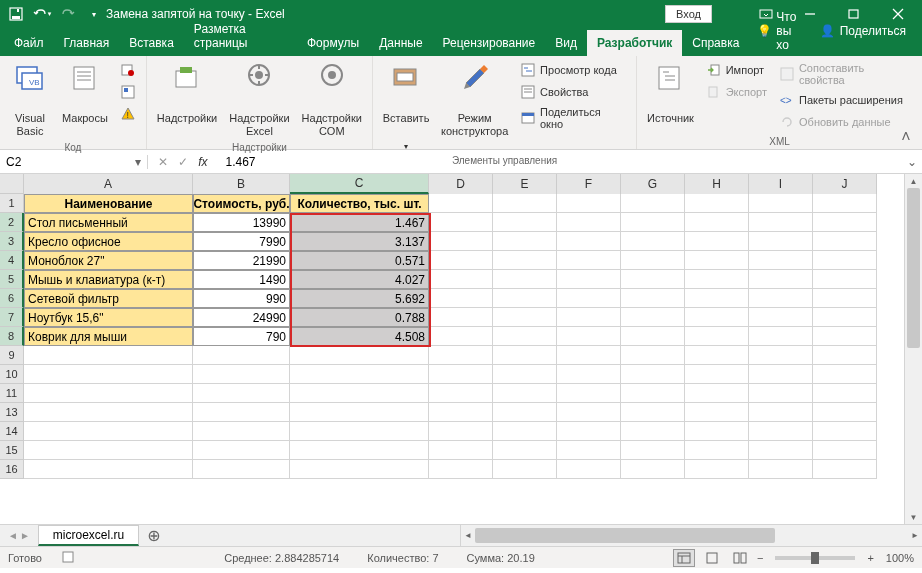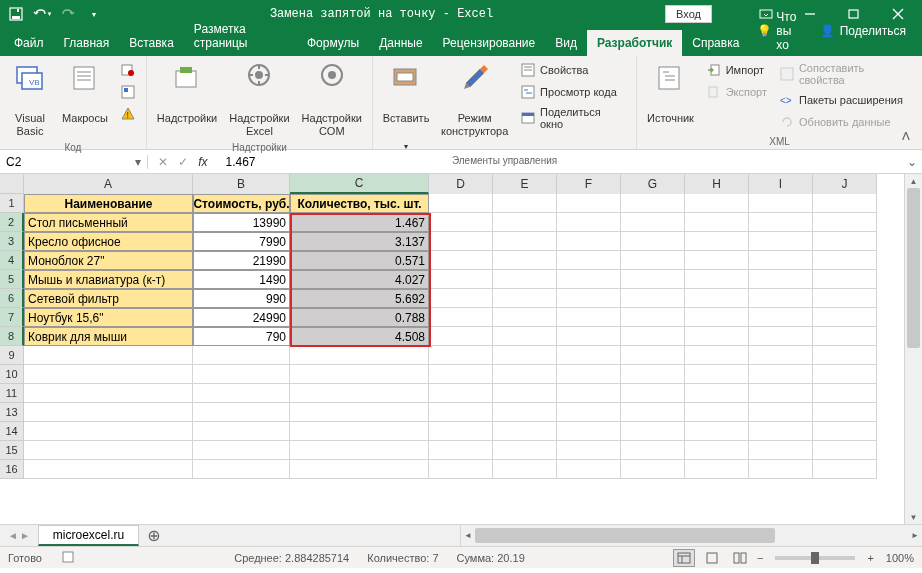--- a/index.html
+++ b/index.html
@@ -1,21 +1,21 @@
 <!DOCTYPE html>
 <html><head>
 <meta charset="utf-8">
 <style>
 * { margin: 0; padding: 0; box-sizing: border-box; font-family: 'Segoe UI', Tahoma, sans-serif; }
 body { background: #fff; width: 922px; height: 573px; overflow: hidden; }
 
 .titlebar { background: #0f7c41; height: 28px; display: flex; align-items: center; color: #fff; font-size: 12px; padding: 0 4px; }
 .titlebar .qat { display: flex; align-items: center; gap: 2px; }
 .titlebar .qat-btn { width: 24px; height: 24px; display: flex; align-items: center; justify-content: center; cursor: pointer; }
-.titlebar .title { flex: 1; text-align: center; font-family: Liberation Mono, monospace; }
+.titlebar .title { flex: 1; text-align: left; }
 .titlebar .win-btns { display: flex; align-items: center; gap: 4px; padding-left: 8px; }
 .titlebar .login-btn { background: #fff; color: #333; padding: 2px 10px; font-size: 11px; border: 1px solid #ccc; margin-right: 30px; cursor: pointer; }
 .titlebar .win-btn { width: 40px; height: 28px; display: flex; align-items: center; justify-content: center; cursor: pointer; }
 
 .tabs { background: #0f7c41; height: 28px; display: flex; align-items: flex-end; color: #fff; font-size: 12px; padding-left: 4px; }
 .tab { padding: 6px 10px; cursor: pointer; }
 .tab.file { background: transparent; }
 .tab.active { background: #f3f2f1; color: #0f7c41; font-weight: bold; }
 .tabs-right { margin-left: auto; display: flex; align-items: center; gap: 2px; padding-right: 8px; }
 .tabs-right .help-btn { padding: 4px 8px; display: flex; align-items: center; gap: 4px; cursor: pointer; font-size: 12px; }
@@ -65,21 +65,21 @@
 .sheet-nav { display: flex; gap: 2px; padding: 0 8px; color: #999; }
 .sheet-nav span { cursor: pointer; font-size: 10px; }
 .sheet-tab { background: #fff; border: 1px solid #ccc; border-bottom: 2px solid #217346; padding: 2px 14px; font-size: 12px; cursor: pointer; }
 .sheet-add { padding: 0 8px; cursor: pointer; color: #666; }
 .hscroll { flex: 1; background: #f0f0f0; position: relative; border-left: 1px solid #d4d4d4; }
 .hscroll .thumb { position: absolute; top: 3px; bottom: 3px; left: 14px; width: 300px; background: #c8c8c8; border-radius: 2px; }
 .hscroll .arr { position: absolute; top: 0; bottom: 0; width: 14px; display: flex; align-items: center; justify-content: center; color: #666; cursor: pointer; font-size: 8px; }
 
 .statusbar { height: 22px; background: #f3f2f1; border-top: 1px solid #d4d4d4; display: flex; align-items: center; font-size: 11px; color: #555; padding: 0 8px; }
 .statusbar .sb-left { padding-right: 20px; }
-.statusbar .sb-stats { flex: 1; text-align: center; display: flex; justify-content: center; gap: 18px; }
+.statusbar .sb-stats { flex: 1; text-align: center; display: flex; justify-content: center; gap: 28px; }
 .statusbar .sb-right { display: flex; align-items: center; gap: 6px; }
 .view-btn { width: 22px; height: 18px; display: flex; align-items: center; justify-content: center; cursor: pointer; border: 1px solid transparent; }
 .view-btn.active { border: 1px solid #999; background: #e0e0e0; }
 .zoom-slider { width: 80px; height: 4px; background: #ccc; position: relative; margin: 0 6px; }
 .zoom-slider .zthumb { position: absolute; width: 8px; height: 12px; background: #666; top: -4px; left: 36px; }
 
 .colA { width: 169px; } .colB { width: 97px; } .colC { width: 139px; }
 .colD, .colE, .colF, .colG, .colH, .colI, .colJ { width: 64px; }
 </style>
 </head>
@@ -275,35 +275,35 @@
             </svg>
           </div>
         <span style="white-space:pre-line;text-align:center;line-height:1.2">Режим
 конструктора</span>
       </div>
       <div class="ribbon-btn-stack">
         <div class="ribbon-btn-sm">
             <span class="icon-sm">
               <svg width="14" height="14">
                 <rect x="1" y="1" width="12" height="12" fill="#fff" stroke="#888"></rect>
+                <line x1="3" y1="5" x2="7" y2="5" stroke="#4472c4"></line>
+                <line x1="5" y1="8" x2="11" y2="8" stroke="#4472c4"></line>
+              </svg>
+            </span>
+            <span>Просмотр кода</span>
+          </div>
+        <div class="ribbon-btn-sm">
+            <span class="icon-sm">
+              <svg width="14" height="14">
+                <rect x="1" y="1" width="12" height="12" fill="#fff" stroke="#888"></rect>
                 <line x1="3" y1="4" x2="11" y2="4" stroke="#888"></line>
                 <line x1="3" y1="7" x2="11" y2="7" stroke="#888"></line>
               </svg>
             </span>
             <span>Свойства</span>
-          </div>
-        <div class="ribbon-btn-sm">
-            <span class="icon-sm">
-              <svg width="14" height="14">
-                <rect x="1" y="1" width="12" height="12" fill="#fff" stroke="#888"></rect>
-                <line x1="3" y1="5" x2="7" y2="5" stroke="#4472c4"></line>
-                <line x1="5" y1="8" x2="11" y2="8" stroke="#4472c4"></line>
-              </svg>
-            </span>
-            <span>Просмотр кода</span>
           </div>
         <div class="ribbon-btn-sm">
             <span class="icon-sm">
               <svg width="14" height="14">
                 <rect x="1" y="2" width="12" height="10" fill="#fff" stroke="#888"></rect>
                 <rect x="1" y="2" width="12" height="3" fill="#4472c4"></rect>
               </svg>
             </span>
             <span>Поделиться окно</span>
           </div>

